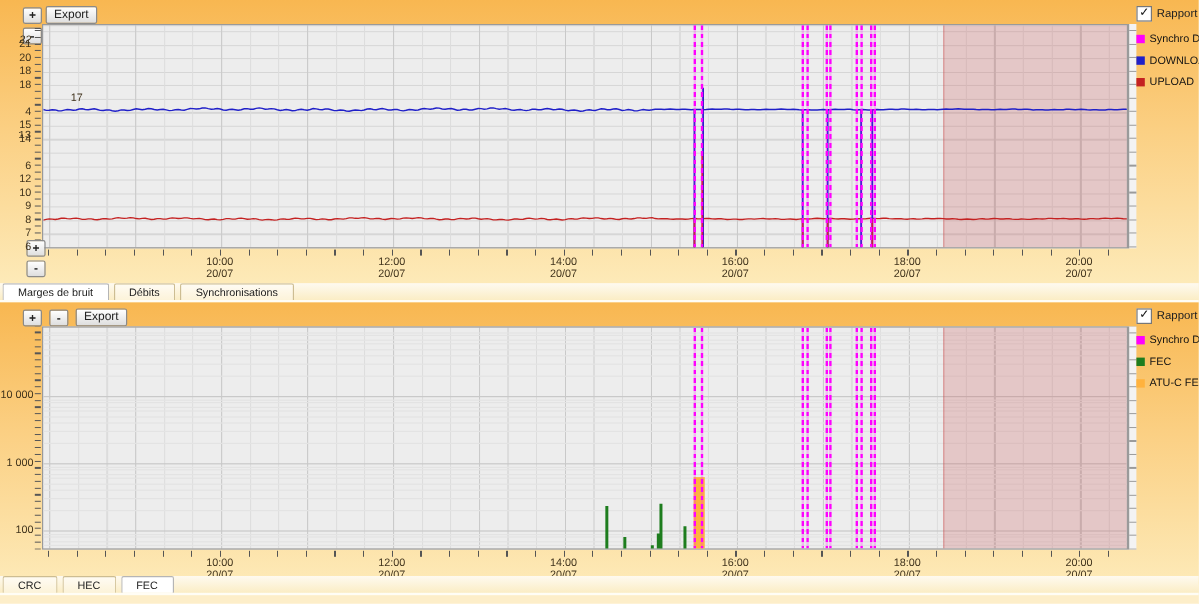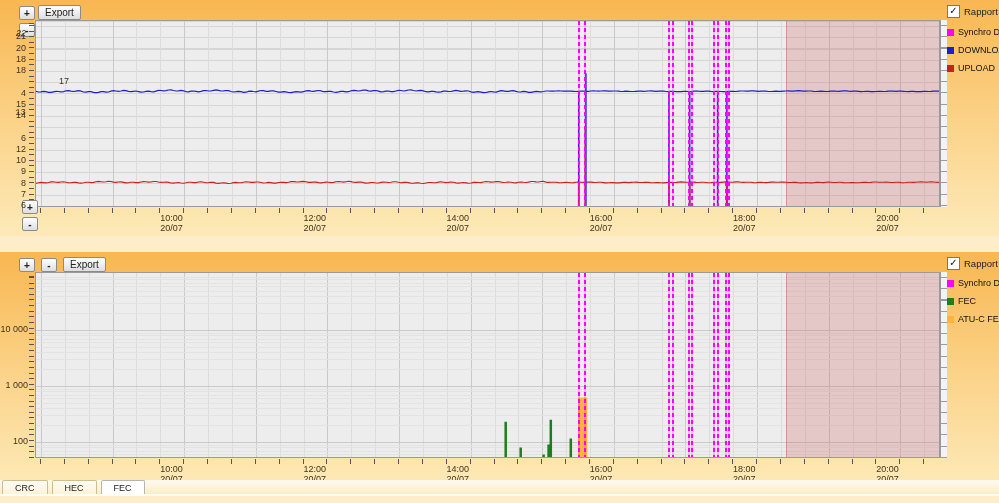--- a/index.html
+++ b/index.html
@@ -38,21 +38,21 @@
       background-position:0 5px;}
   .rstrip{position:absolute;left:940px;width:6px;border-left:1px solid #9a9a9a;
       background:repeating-linear-gradient(to bottom,#9b9b9b 0 1px,transparent 1px 11.25px) #f3f3f3;
       background-position:0 5px;}
   .xticks{position:absolute;left:35px;width:905px;height:5px;
       background:repeating-linear-gradient(to right,#555 0 1px,transparent 1px 23.87px);
       background-position:5px 0;}
   .ylab{position:absolute;left:0;width:26px;text-align:right;font-size:9px;color:#40331c;
         height:10px;line-height:10px;}
   .ylab-log{width:30px;left:-2px;}
-  .xlab{position:absolute;width:46px;font-size:9px;color:#40331c;line-height:10px;}
+  .xlab{position:absolute;width:46px;text-align:center;font-size:9px;color:#40331c;line-height:10px;}
   .legend{position:absolute;left:947px;top:0;width:52px;height:100%;font-size:9px;color:#111;}
   .litem{position:absolute;display:flex;align-items:center;gap:4px;white-space:nowrap;}
   .sw{display:inline-block;width:7px;height:7px;flex:none;}
   .tabbar{position:absolute;left:0;width:999px;height:16px;
       background:linear-gradient(#fefaf0,#fbedc5);border-bottom:2px solid #fffdf5;
       display:flex;align-items:stretch;padding-left:2px;box-sizing:border-box;}
   .tab{font-size:9px;color:#222;padding:2px 12px 1px;margin-right:4px;cursor:pointer;
       border:1px solid #cdbd92;border-bottom:none;background:rgba(255,255,255,0.35);
       border-radius:2px 2px 0 0;line-height:11px;}
   .tab.active{background:#ffffff;border-color:#b5b5b5;font-weight:normal;}
@@ -155,20 +155,25 @@
       <div class="ylab" style="position: absolute; top: 108px; font-family: Liberation Mono, monospace;">13</div>
       <div class="ylab" style="position: absolute; top: 132.5px;">6</div>
       <div class="ylab" style="position: absolute; top: 143.75px;">12</div>
       <div class="ylab" style="position: absolute; top: 155px;">10</div>
       <div class="ylab" style="position: absolute; top: 166.25px;">9</div>
       <div class="ylab" style="position: absolute; top: 177.5px;">8</div>
       <div class="ylab" style="position: absolute; top: 188.75px;">7</div>
       <div class="ylab" style="position: absolute; top: 200px;">6</div>
     </section>
 
+  <nav class="tabbar" style="top:236px">
+    <div class="tab active">Marges de bruit</div>
+    <div class="tab">Débits</div>
+    <div class="tab">Synchronisations</div>
+  </nav>
 
   <section class="panel panel-bottom">
     <button class="btn sq" style="left:19px;top:6px">+</button>
     <button class="btn sq" style="left:41px;top:6px">-</button>
     <button class="btn" style="left:63px;top:5px">Export</button>
 
     <div class="yticks" style="top:20px;height:186px"></div>
     <div class="plot plot-fec" id="plot-fec">
         <div class="hgrid" style="position: absolute; top: 181.4px; background: rgb(227, 227, 227);"></div>
         <div class="hgrid" style="position: absolute; top: 177.7px; background: rgb(227, 227, 227);"></div>

